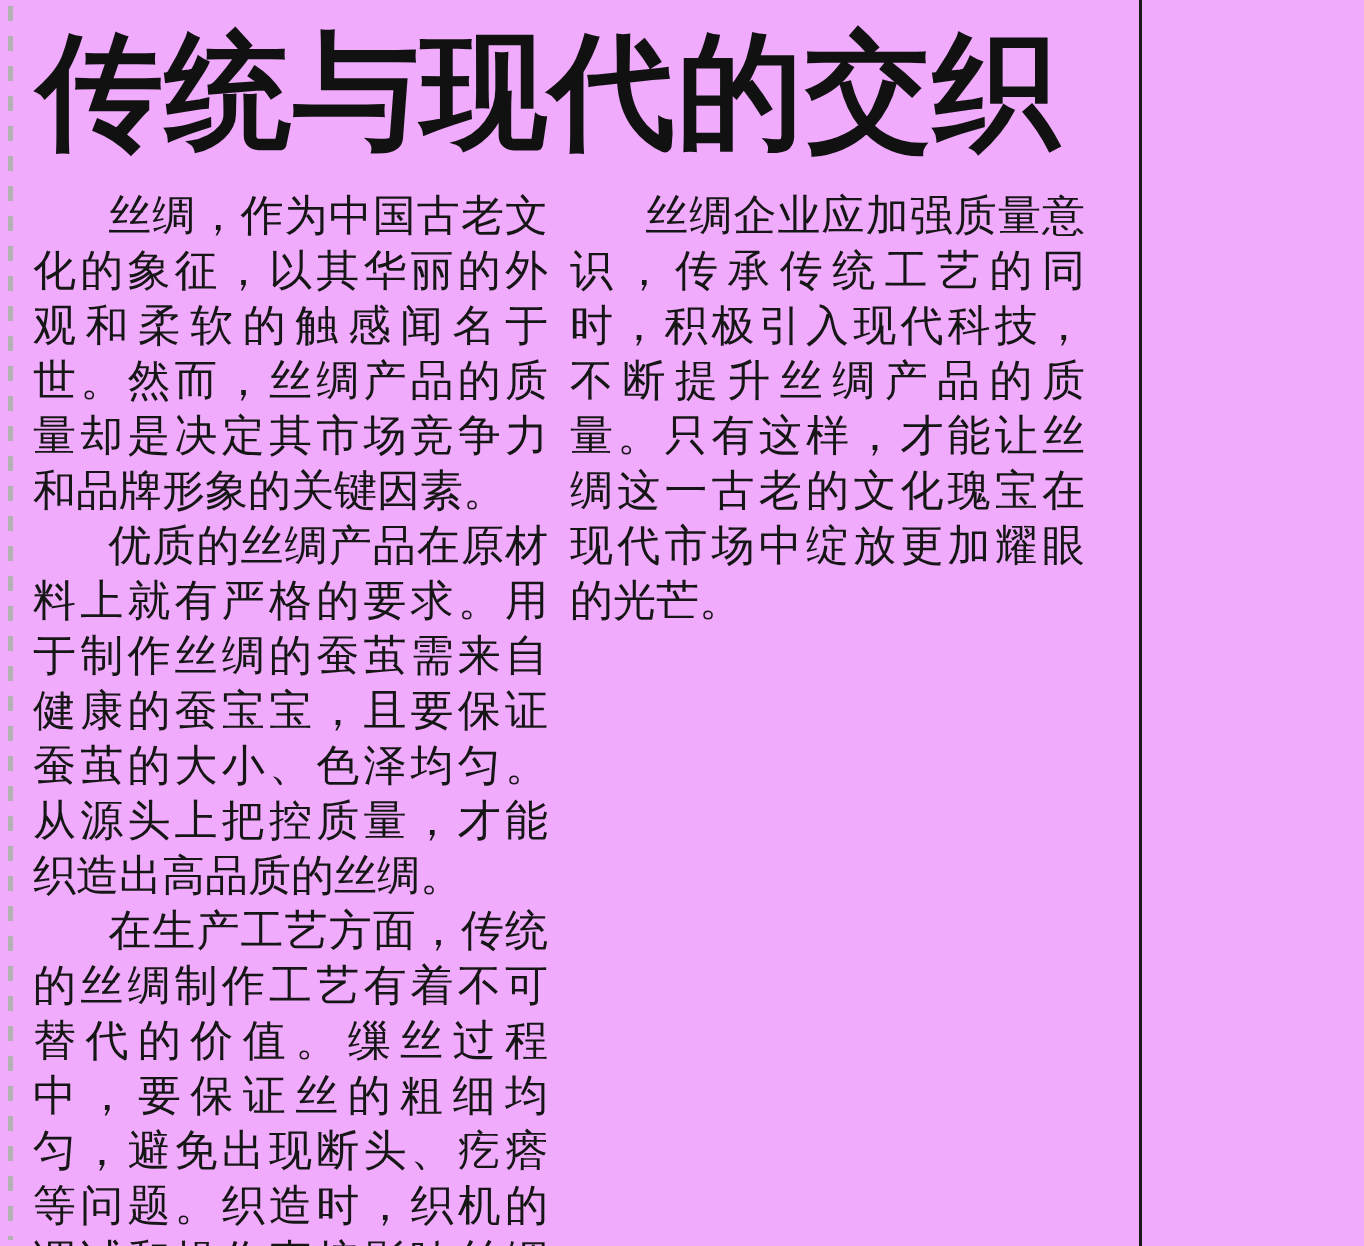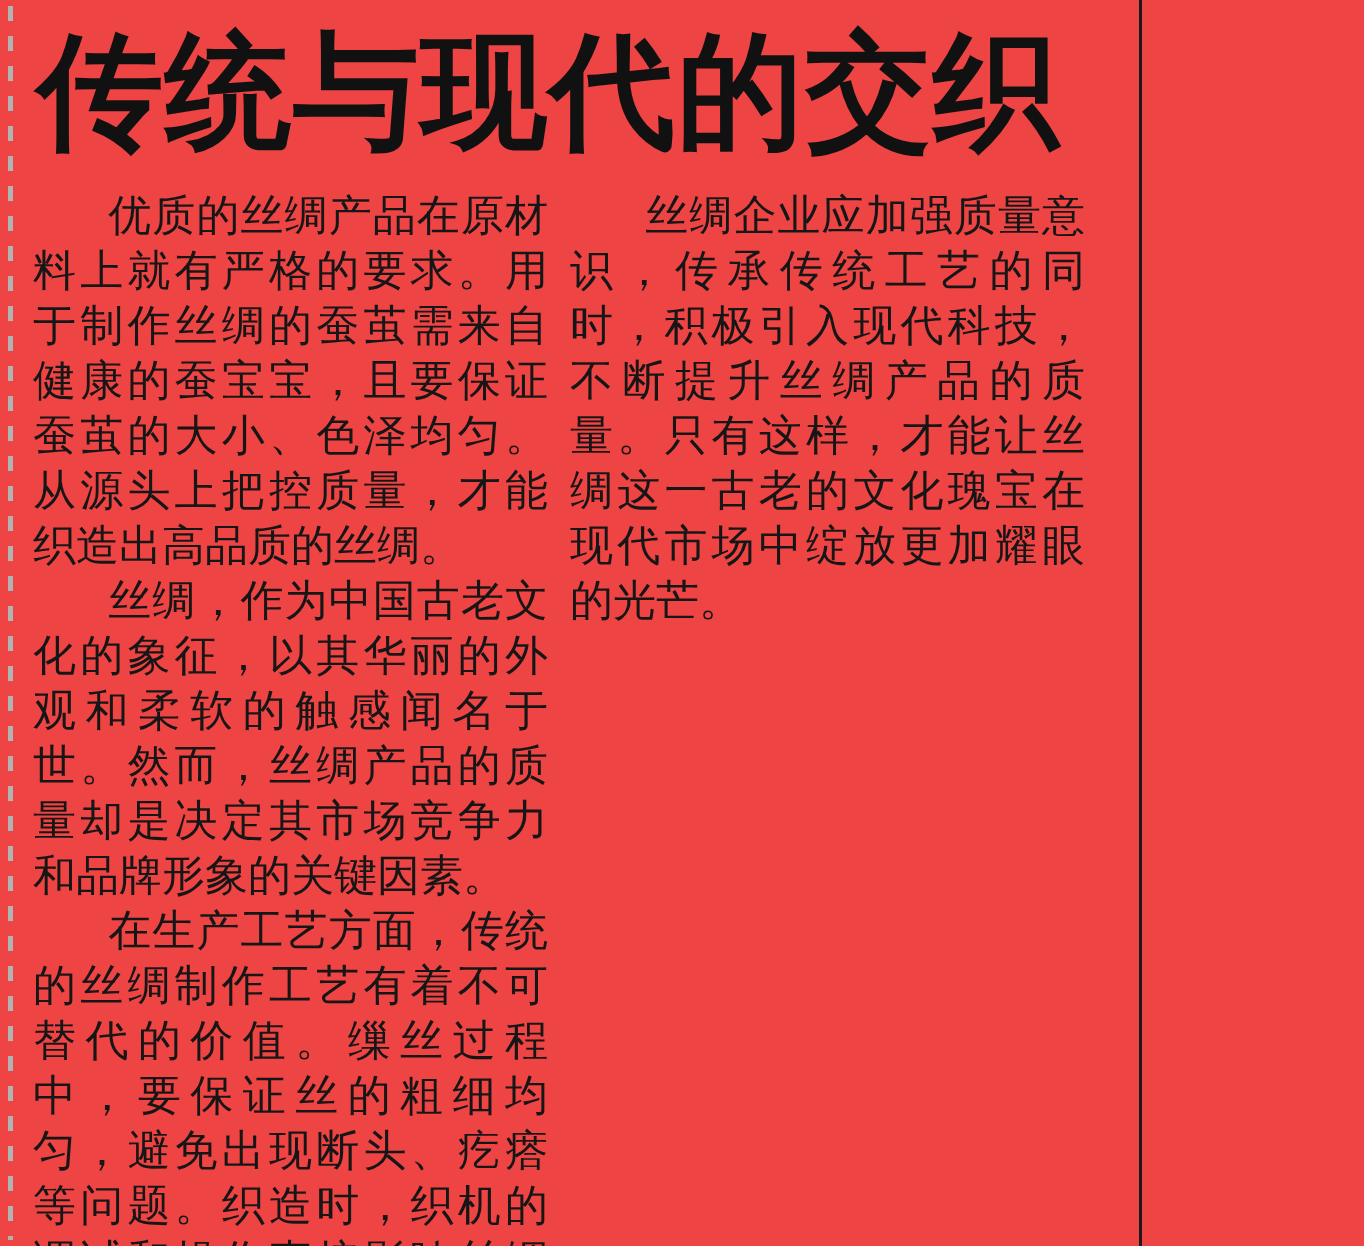--- a/index.html
+++ b/index.html
@@ -4,21 +4,21 @@
 <style>
   html, body {
     margin: 0;
     padding: 0;
     background: #ffffff;
   }
   .page {
     position: relative;
     width: 1364px;
     height: 1246px;
-    background: #ef4444;
+    background: #f0abfc;
     overflow: hidden;
     font-family: "Liberation Serif", "DejaVu Serif", serif;
     color: #161616;
   }
   .dash-rule {
     position: absolute;
     left: 8px;
     top: 6px;
     width: 5px;
     height: 1234px;
@@ -81,22 +81,22 @@
 
   <div class="dash-rule"></div>
 
   <div class="content">
 
     <h1 class="headline">传统与现代的交织</h1>
 
     <div class="columns">
 
       <div class="column">
+        <p>丝绸，作为中国古老文化的象征，以其华丽的外观和柔软的触感闻名于世。然而，丝绸产品的质量却是决定其市场竞争力和品牌形象的关键因素。</p>
         <p>优质的丝绸产品在原材料上就有严格的要求。用于制作丝绸的蚕茧需来自健康的蚕宝宝，且要保证蚕茧的大小、色泽均匀。从源头上把控质量，才能织造出高品质的丝绸。</p>
-        <p>丝绸，作为中国古老文化的象征，以其华丽的外观和柔软的触感闻名于世。然而，丝绸产品的质量却是决定其市场竞争力和品牌形象的关键因素。</p>
         <p>在生产工艺方面，传统的丝绸制作工艺有着不可替代的价值。缫丝过程中，要保证丝的粗细均匀，避免出现断头、疙瘩等问题。织造时，织机的调试和操作直接影响丝绸的纹路和密度。染色环节则要确保色彩的鲜艳度和牢度，防止褪色。</p>
       </div>
 
       <div class="column">
         <p>丝绸企业应加强质量意识，传承传统工艺的同时，积极引入现代科技，不断提升丝绸产品的质量。只有这样，才能让丝绸这一古老的文化瑰宝在现代市场中绽放更加耀眼的光芒。</p>
 
       </div>
 
     </div>
   </div>

